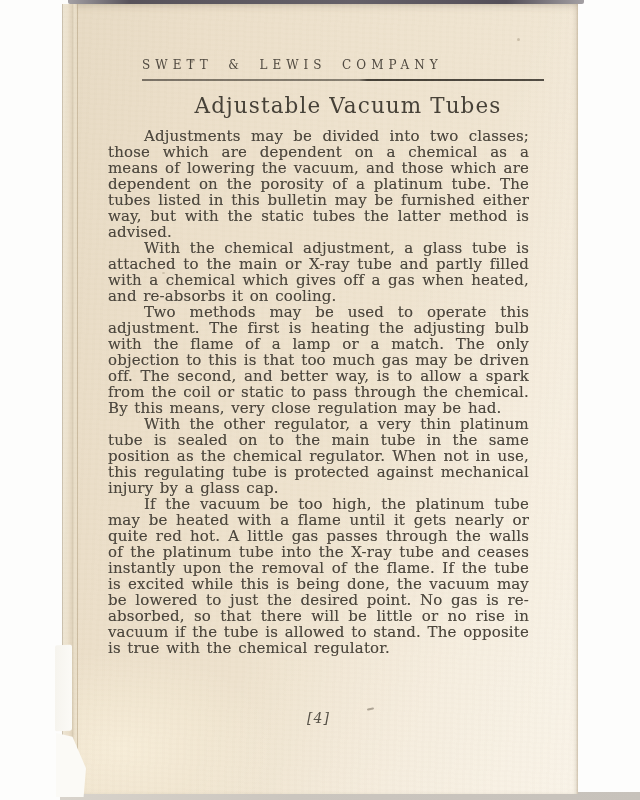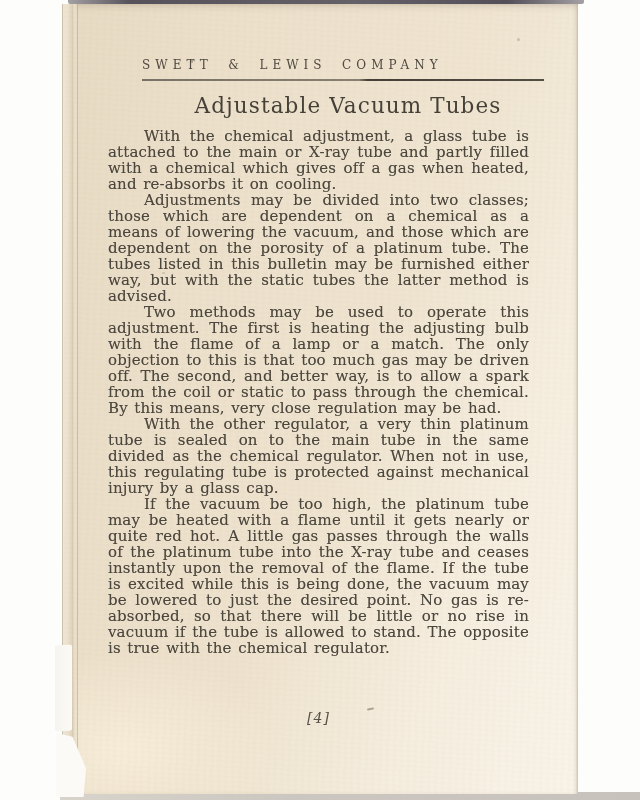--- a/index.html
+++ b/index.html
@@ -143,24 +143,24 @@
     <div class="page-left-hairline"></div>
     <div class="page-right-hairline"></div>
 
     <div class="masthead">
       <div class="company">SWETT &amp; LEWIS COMPANY</div>
       <div class="masthead-rule"></div>
       <h1 class="doc-title">Adjustable Vacuum Tubes</h1>
     </div>
 
     <div class="body-text">
+      <p>Adjustments may be divided into two classes; those which are dependent on a chemical as a means of lowering the vacuum, and those which are dependent on the porosity of a platinum tube.  The tubes listed in this bulletin may be furnished either way, but with the static tubes the latter method is advised.</p>
       <p>With the chemical adjustment, a glass tube is attached to the main or X-ray tube and partly filled with a chemical which gives off a gas when heated, and re-absorbs it on cooling.</p>
-      <p>Adjustments may be divided into two classes; those which are dependent on a chemical as a means of lowering the vacuum, and those which are dependent on the porosity of a platinum tube.  The tubes listed in this bulletin may be furnished either way, but with the static tubes the latter method is advised.</p>
       <p>Two methods may be used to operate this adjustment.  The first is heating the adjusting bulb with the flame of a lamp or a match.  The only objection to this is that too much gas may be driven off.  The second, and better way, is to allow a spark from the coil or static to pass through the chemical.  By this means, very close regulation may be had.</p>
-      <p>With the other regulator, a very thin platinum tube is sealed on to the main tube in the same divided as the chemical regulator.  When not in use, this regulating tube is protected against mechanical injury by a glass cap.</p>
+      <p>With the other regulator, a very thin platinum tube is sealed on to the main tube in the same position as the chemical regulator.  When not in use, this regulating tube is protected against mechanical injury by a glass cap.</p>
       <p>If the vacuum be too high, the platinum tube may be heated with a flame until it gets nearly or quite red hot.  A little gas passes through the walls of the platinum tube into the X-ray tube and ceases instantly upon the removal of the flame.  If the tube is excited while this is being done, the vacuum may be lowered to just the desired point.  No gas is re-absorbed, so that there will be little or no rise in vacuum if the tube is allowed to stand.  The opposite is true with the chemical regulator.</p>
     </div>
 
     <div class="page-number">[4]</div>
 
     <div class="speck speck-1"></div>
     <div class="speck speck-2"></div>
     <div class="speck speck-3"></div>
     <div class="speck speck-4"></div>
 

